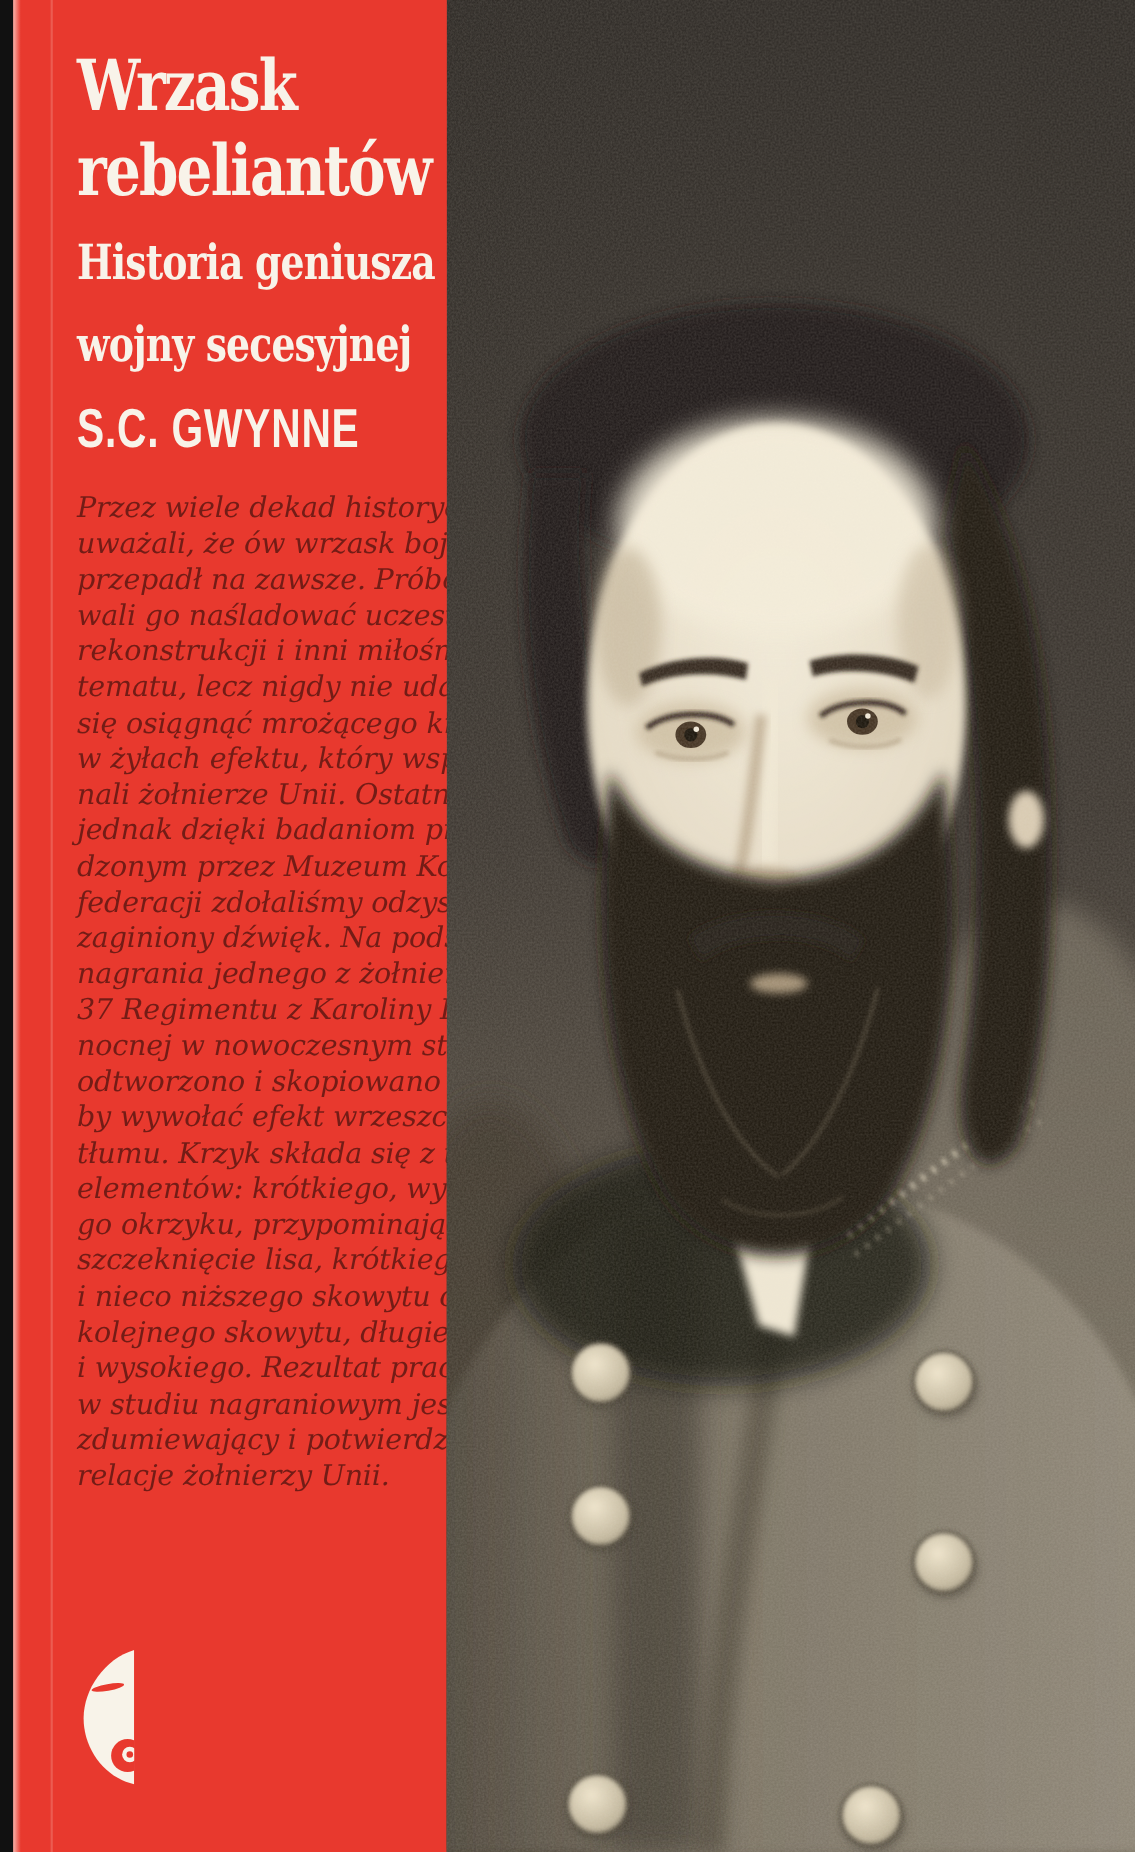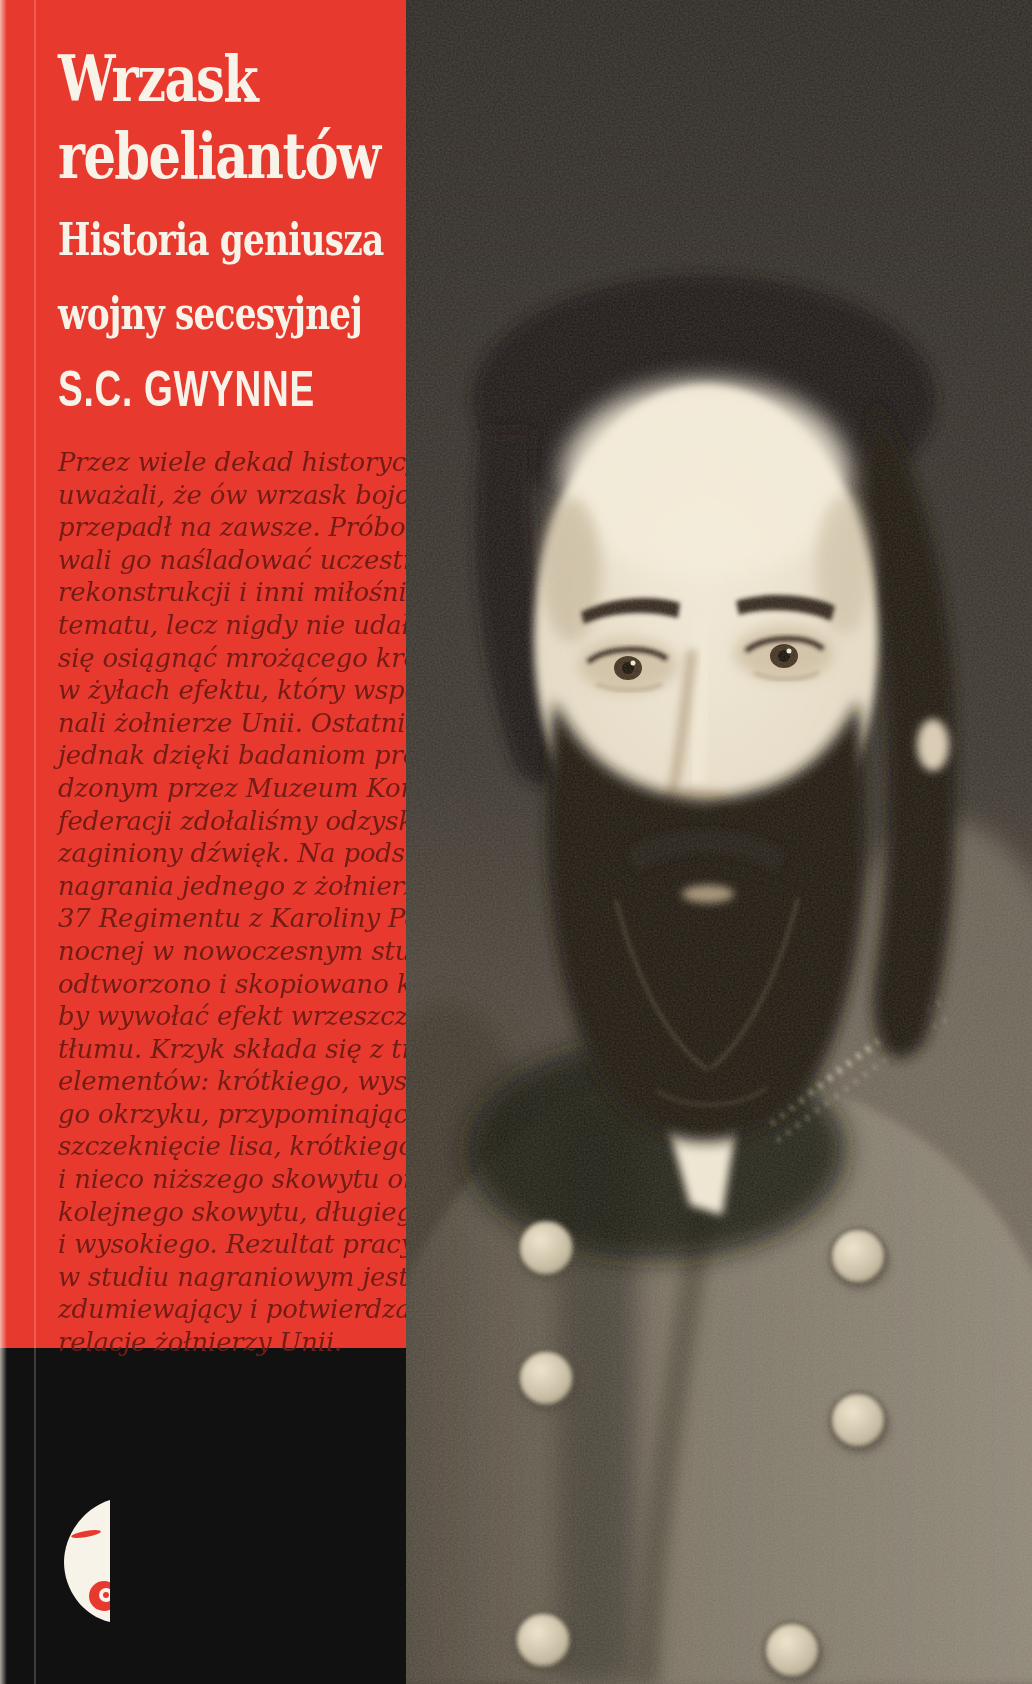--- a/index.html
+++ b/index.html
@@ -5,21 +5,21 @@
   html,body{margin:0;padding:0;background:#ffffff;}
   .cover{
     position:relative;
     width:1032px;height:1684px;
     overflow:hidden;
     font-family:"DejaVu Serif",serif;
     background:#111;
   }
   
   .red-panel{
-    position:absolute;left:0;top:0;width:406px;height:1348px;
+    position:absolute;left:12px;top:0;width:406px;height:1684px;
     background:var(--panel-red,#e8392e);
   }
   .edge-light{
     position:absolute;left:0;top:0;width:7px;height:1684px;
     background:linear-gradient(90deg,rgba(255,244,236,.65),rgba(255,244,236,0));
   }
   .crease{
     position:absolute;left:34px;top:0;width:2px;height:1684px;
     background:rgba(255,235,225,.20);
   }

